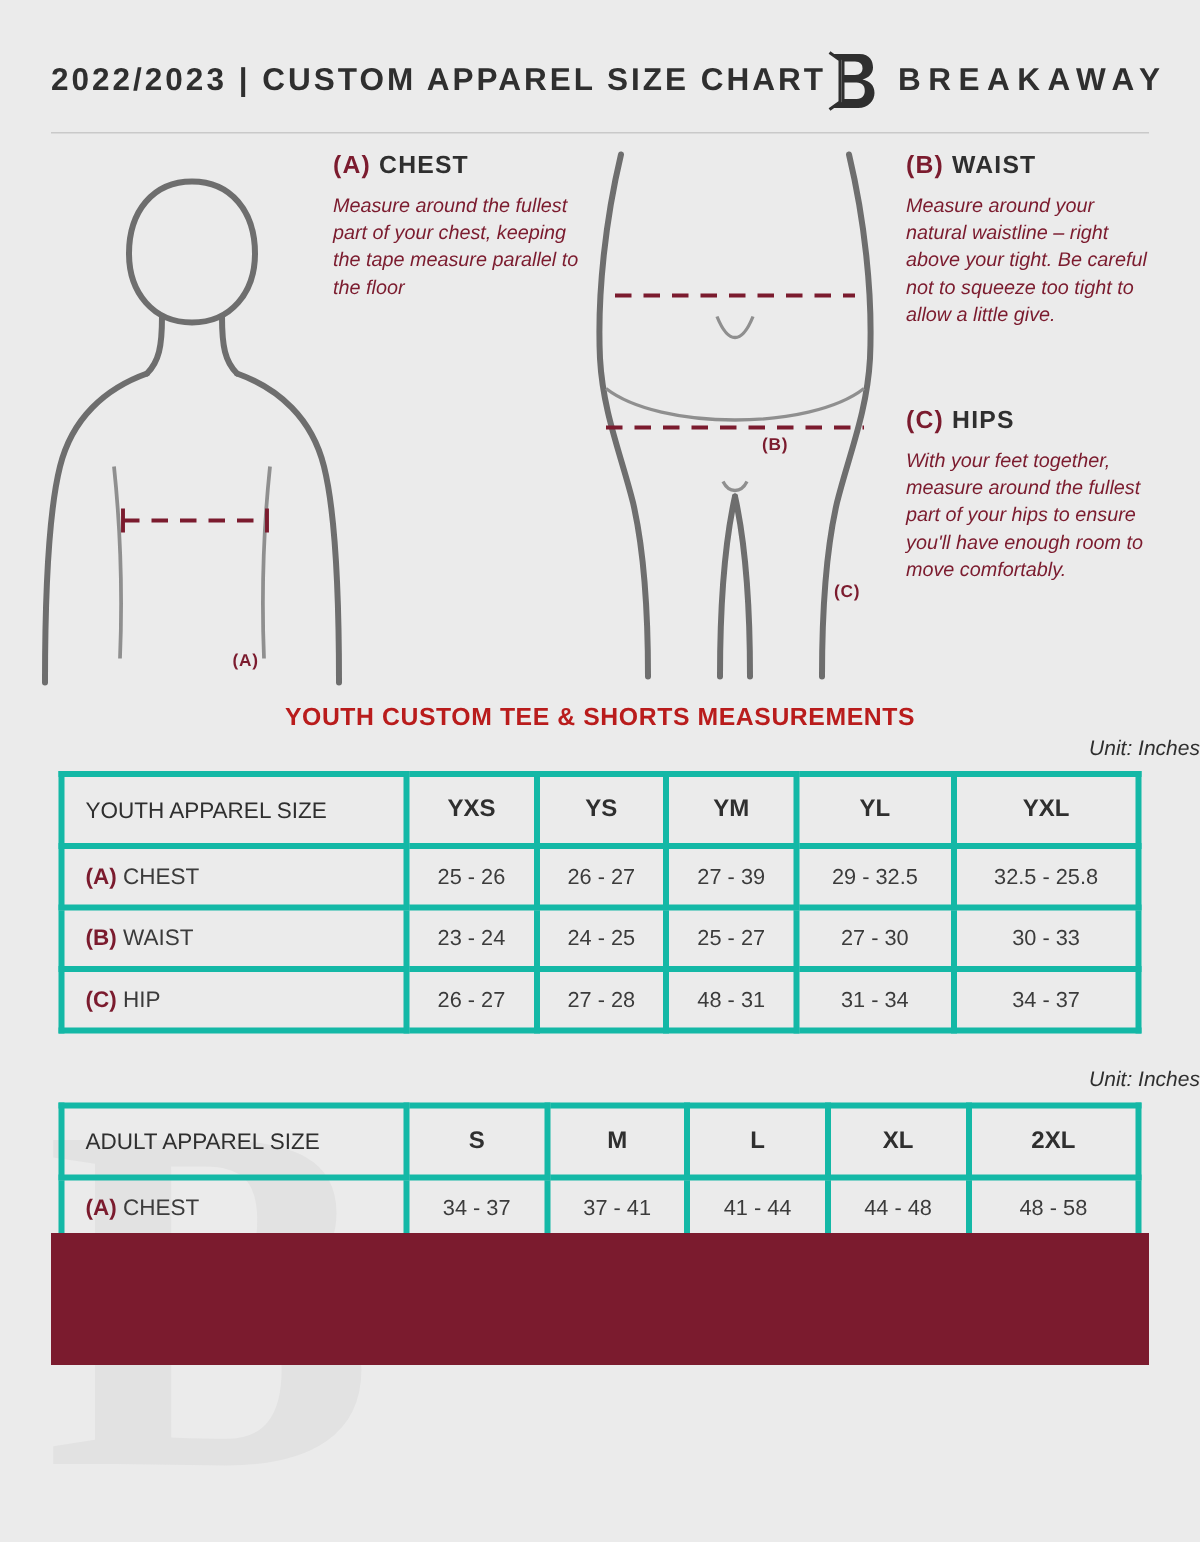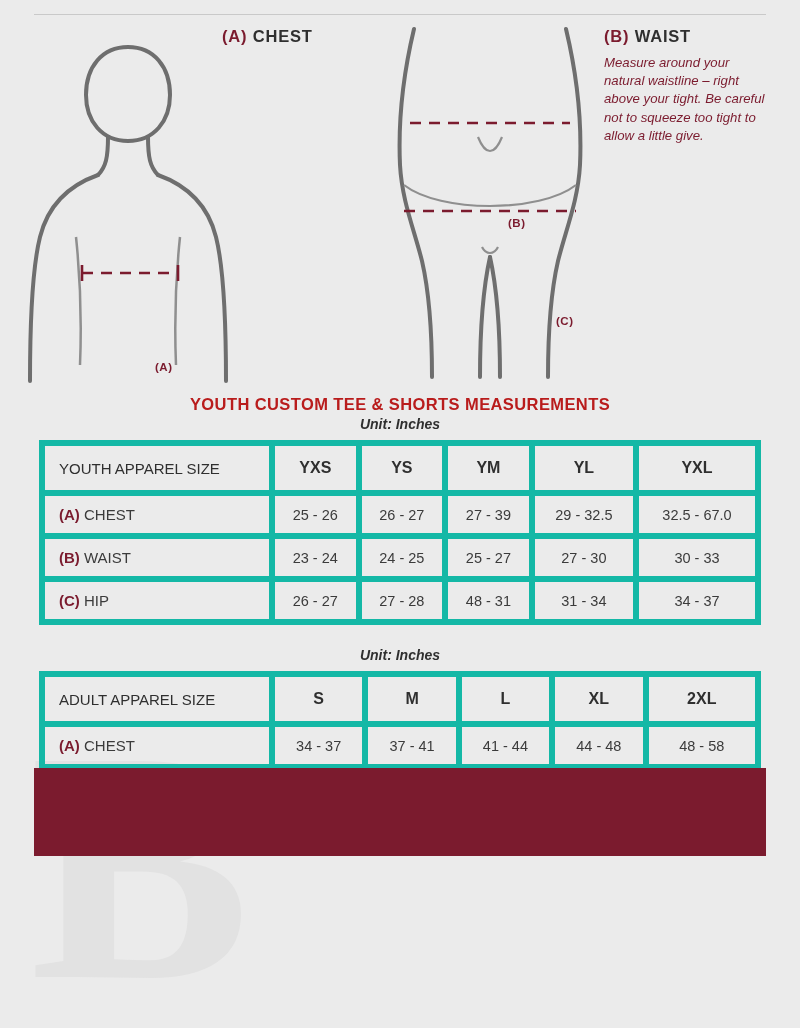--- a/index.html
+++ b/index.html
@@ -106,35 +106,34 @@
   .section { margin-top: 8px; }
   .tbl-title {
     text-align: center;
     font-size: 16.5px;
     font-weight: bold;
     letter-spacing: 0.4px;
     color: #b91c1c;
     margin-bottom: 2px;
   }
   .tbl-sub {
-    text-align: center;
+    text-align: right;
     font-size: 14px;
     font-style: italic;
     color: #2f2f2f;
     margin-bottom: 8px;
-    font-weight: bold;
   }
   table {
     width: 722px;
     margin: 0 auto;
     border-collapse: collapse;
     background: transparent;
   }
   table td, table th {
-    border: 6px solid #14b8a6;
+    border: 4px solid #14b8a6;
     text-align: center;
     font-size: 14.5px;
     color: #3b3b3b;
     padding: 10px 4px;
     font-weight: normal;
   }
   table thead th {
     font-weight: bold;
     font-size: 16px;
     padding: 13px 4px;
@@ -167,20 +166,35 @@
     background: #7b1b2e;
   }
 </style>
 </head>
 <body>
 
 <div class="watermark">B</div>
 
 <div class="page">
 
+  <div class="header">
+    <div class="header-title">2022/2023  |  CUSTOM APPAREL SIZE CHART</div>
+    <div class="brand">
+      <span class="brand-mark">
+        <svg width="34" height="40" viewBox="0 0 34 40">
+          <path d="M4 2 L22 2 C29 2 31 7 31 11 C31 15 28 18 24 19 C29 20 32 23 32 28 C32 33 28 38 21 38 L4 38 Z" fill="#2f2f2f"></path>
+          <path d="M12 7 L19 7 C22.5 7 24 9 24 11.5 C24 14 22.5 16 19 16 L12 16 Z" fill="#ebebeb"></path>
+          <path d="M12 21 L20 21 C24 21 25.5 23.5 25.5 26.5 C25.5 29.5 24 32 20 32 L12 32 Z" fill="#ebebeb"></path>
+          <path d="M0 0 L10 6 L10 34 L0 40 Z" fill="#ebebeb"></path>
+          <path d="M2 1 L9 6 L9 34 L2 39" fill="none" stroke="#2f2f2f" stroke-width="2"></path>
+        </svg>
+      </span>
+      <span class="brand-name">BREAKAWAY</span>
+    </div>
+  </div>
   <div class="header-rule"></div>
 
   <div class="illus">
 
     <svg width="260" height="360" viewBox="0 0 260 360" style="left:20px;top:4px;">
       <g fill="none" stroke="#6e6e6e" stroke-width="4" stroke-linecap="round" stroke-linejoin="round">
         <path d="M108 22 C82 22 66 42 66 70 C66 96 82 116 108 116 C134 116 150 96 150 70 C150 42 134 22 108 22 Z"></path>
         <path d="M88 112 C88 132 86 142 78 150"></path>
         <path d="M128 112 C128 132 130 142 138 150"></path>
         <path d="M78 150 C50 160 28 180 20 212 C12 244 10 300 10 356"></path>
@@ -221,30 +235,39 @@
 
     <span class="meas-label" style="left:155px; top:340px;">(A)</span>
     <span class="meas-label" style="left:508px; top:196px;">(B)</span>
     <span class="meas-label" style="left:556px; top:294px;">(C)</span>
 
     <div class="callout co-chest">
       <h3>
         <span class="tag">(A)</span>
         <span>CHEST</span>
       </h3>
+      <p>Measure around the fullest part of your chest, keeping the tape measure parallel to the floor</p>
     </div>
 
     <div class="callout co-waist">
       <h3>
         <span class="tag">(B)</span>
         <span>WAIST</span>
       </h3>
       <p>Measure around your natural waistline – right above your tight. Be careful not to squeeze too tight to allow a little give.</p>
     </div>
 
+    <div class="callout co-hips">
+      <h3>
+        <span class="tag">(C)</span>
+        <span>HIPS</span>
+      </h3>
+      <p>With your feet together, measure around the fullest part of your hips to ensure you'll
+have enough room to move comfortably.</p>
+    </div>
   </div>
 
   <div class="section">
     <div class="tbl-title">YOUTH CUSTOM TEE &amp; SHORTS MEASUREMENTS</div>
     <div class="tbl-sub">Unit: Inches</div>
     <table>
       <thead>
         <tr>
           <th class="rowhead">YOUTH APPAREL SIZE</th>
           <th>YXS</th>
@@ -257,21 +280,21 @@
       <tbody>
         <tr>
           <td class="rowhead">
             <span class="tag">(A)</span>
             <span>CHEST</span>
           </td>
           <td>25 - 26</td>
           <td>26 - 27</td>
           <td>27 - 39</td>
           <td>29 - 32.5</td>
-          <td>32.5 - 67.0</td>
+          <td>32.5 - 25.8</td>
         </tr>
         <tr>
           <td class="rowhead">
             <span class="tag">(B)</span>
             <span>WAIST</span>
           </td>
           <td>23 - 24</td>
           <td>24 - 25</td>
           <td>25 - 27</td>
           <td>27 - 30</td>

